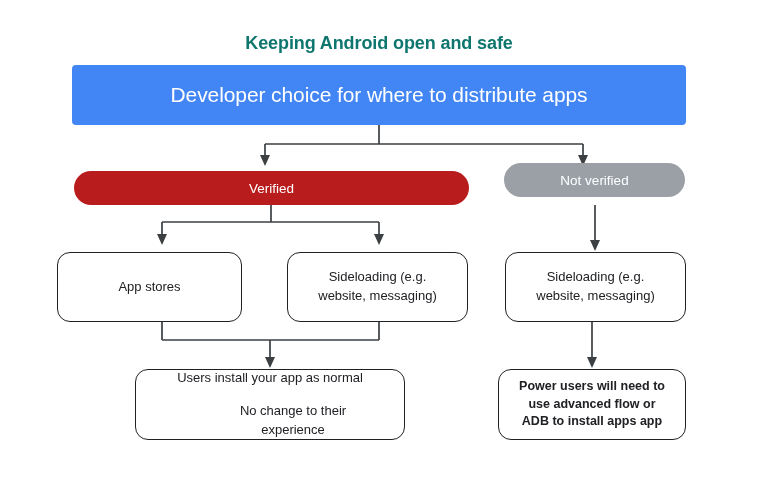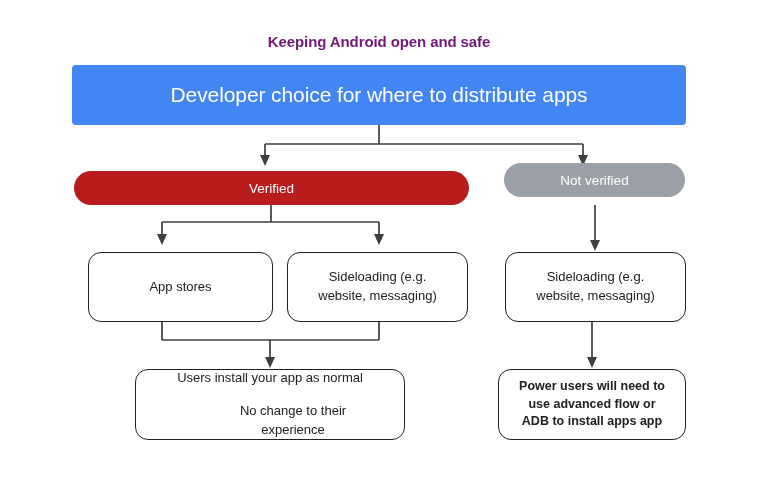--- a/index.html
+++ b/index.html
@@ -18,24 +18,24 @@
   #diagram-root {
     position: absolute;
     inset: 0;
   }
   .title {
     position: absolute;
     left: 0;
     top: 33px;
     width: 758px;
     text-align: center;
-    font-size: 15px;
+    font-size: 18px;
     font-weight: bold;
     letter-spacing: -0.1px;
-    color: #701a75;
+    color: #0f766e;
   }
   .node {
     position: absolute;
     box-sizing: border-box;
     display: flex;
     flex-direction: column;
     align-items: center;
     justify-content: center;
     text-align: center;
   }
@@ -67,21 +67,21 @@
   }
   .obox {
     border: 1.6px solid #202124;
     border-radius: 13px;
     background: #ffffff;
     font-size: 13px;
     line-height: 1.45;
     color: #202124;
   }
   .box-appstores {
-    left: 88px;
+    left: 57px;
     top: 252px;
     width: 185px;
     height: 70px;
     align-items: center;
   }
   .box-sideload-left {
     left: 287px;
     top: 252px;
     width: 181px;
     height: 70px;

